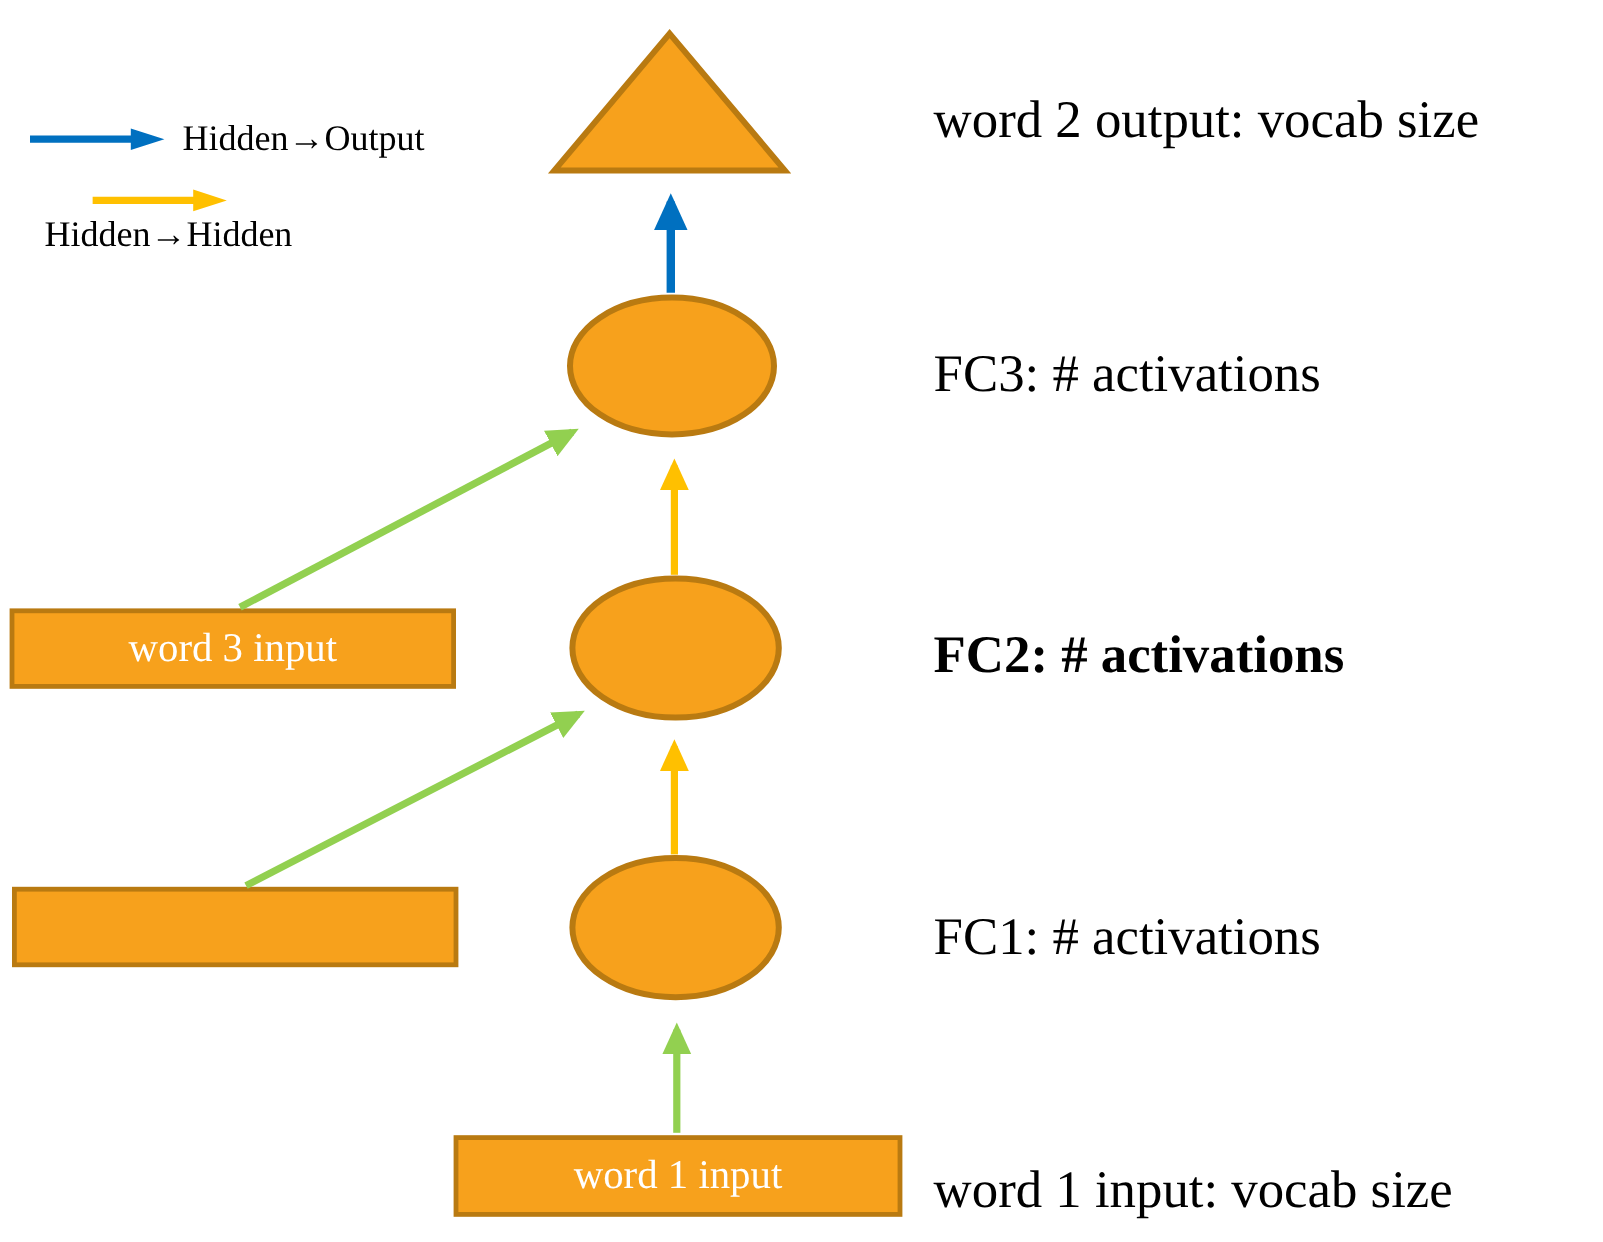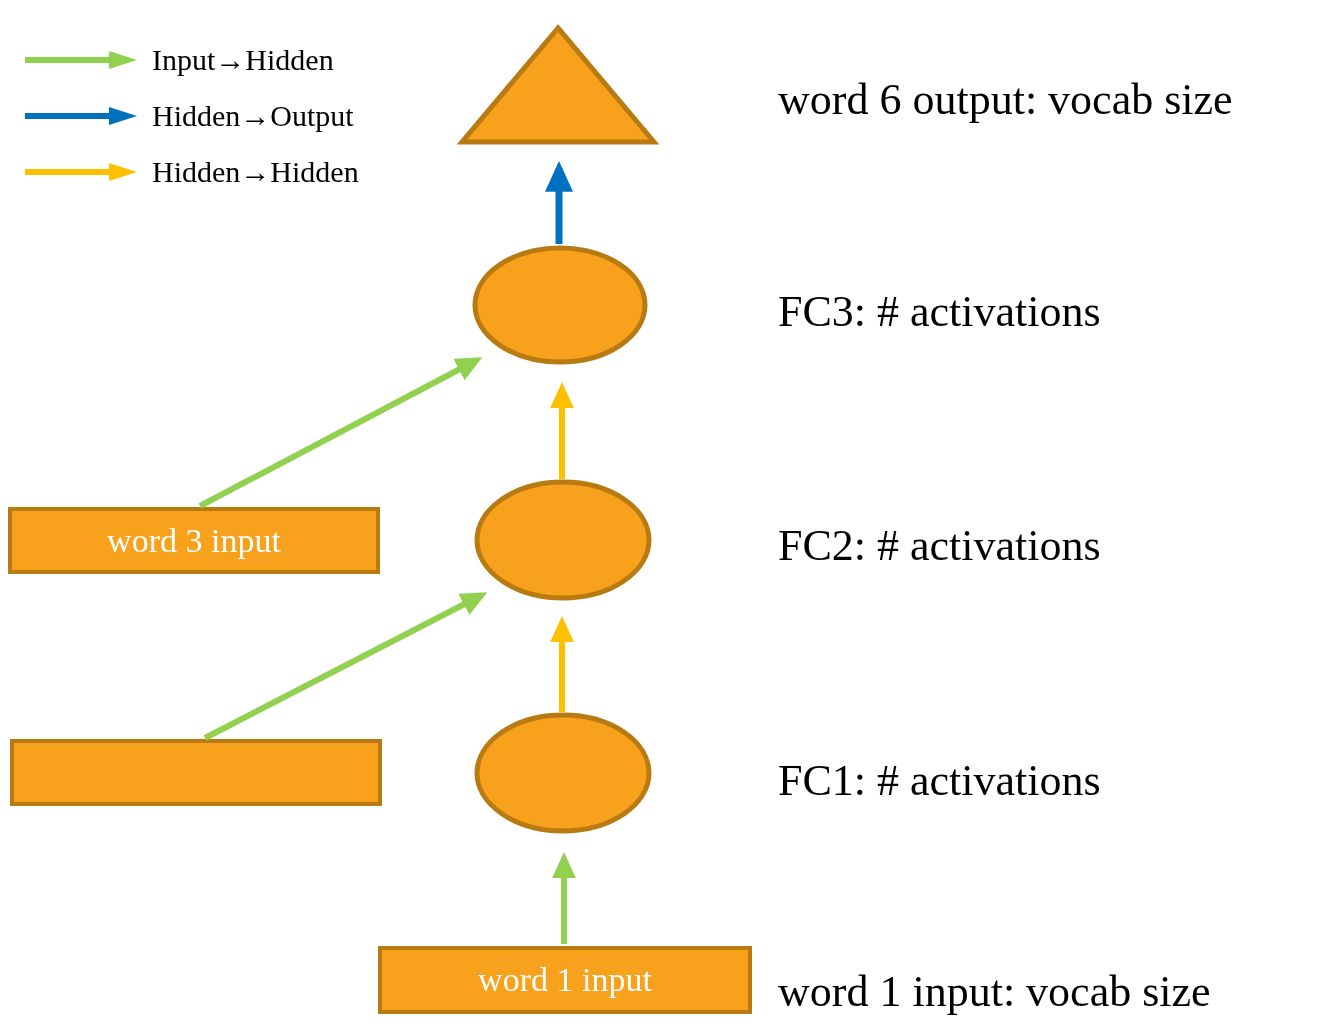--- a/index.html
+++ b/index.html
@@ -80,43 +80,37 @@
 
     <line x1="562" y1="712" x2="562" y2="622" stroke-width="6" marker-end="url(#ah-orange)" stroke="#FFC000"></line>
 
     <line x1="564" y1="944" x2="564" y2="858" stroke-width="6" marker-end="url(#ah-green)" stroke="#92D050"></line>
 
     <line x1="205" y1="738" x2="482" y2="595" stroke-width="6" marker-end="url(#ah-green)" stroke="#92D050"></line>
 
     <line x1="200" y1="506" x2="477" y2="360" stroke-width="6" marker-end="url(#ah-green)" stroke="#92D050"></line>
   </svg>
 
-  <div class="legend-item" style="left:25px;top:43px;">
-    <svg class="legend-arrow" width="115" height="24" viewBox="0 0 115 24">
-      <polygon points="0,9 84,9 84,3 112,12 84,21 84,15 0,15" fill="#92D050"></polygon>
-    </svg>
-    <span class="legend-text">Input→Hidden</span>
-  </div>
 
   <div class="legend-item" style="left:25px;top:99px;">
     <svg class="legend-arrow" width="115" height="24" viewBox="0 0 115 24">
       <polygon points="0,9 84,9 84,3 112,12 84,21 84,15 0,15" fill="#0070C0"></polygon>
     </svg>
     <span class="legend-text">Hidden→Output</span>
   </div>
 
-  <div class="legend-item" style="left:25px;top:155px;">
+  <div class="legend-item" style="left:25px;top:155px;flex-direction:column;">
     <svg class="legend-arrow" width="115" height="24" viewBox="0 0 115 24">
       <polygon points="0,9 84,9 84,3 112,12 84,21 84,15 0,15" fill="#FFC000"></polygon>
     </svg>
     <span class="legend-text">Hidden→Hidden</span>
   </div>
 
-  <div class="side-label" style="left:778px;top:76px;">word 6 output: vocab size</div>
+  <div class="side-label" style="left:778px;top:76px;">word 2 output: vocab size</div>
   <div class="side-label" style="left:778px;top:288px;">FC3: # activations</div>
-  <div class="side-label" style="left:778px;top:522px;">FC2: # activations</div>
+  <div class="side-label" style="left:778px;top:522px;font-weight:bold;">FC2: # activations</div>
   <div class="side-label" style="left:778px;top:757px;">FC1: # activations</div>
   <div class="side-label" style="left:778px;top:968px;">word 1 input: vocab size</div>
 
   <div class="box-label" style="left:10px;top:509px;width:368px;height:63px;">word 3 input</div>
   <div class="box-label" style="left:380px;top:948px;width:370px;height:64px;">word 1 input</div>
 
 </div>
 
 </body></html>

